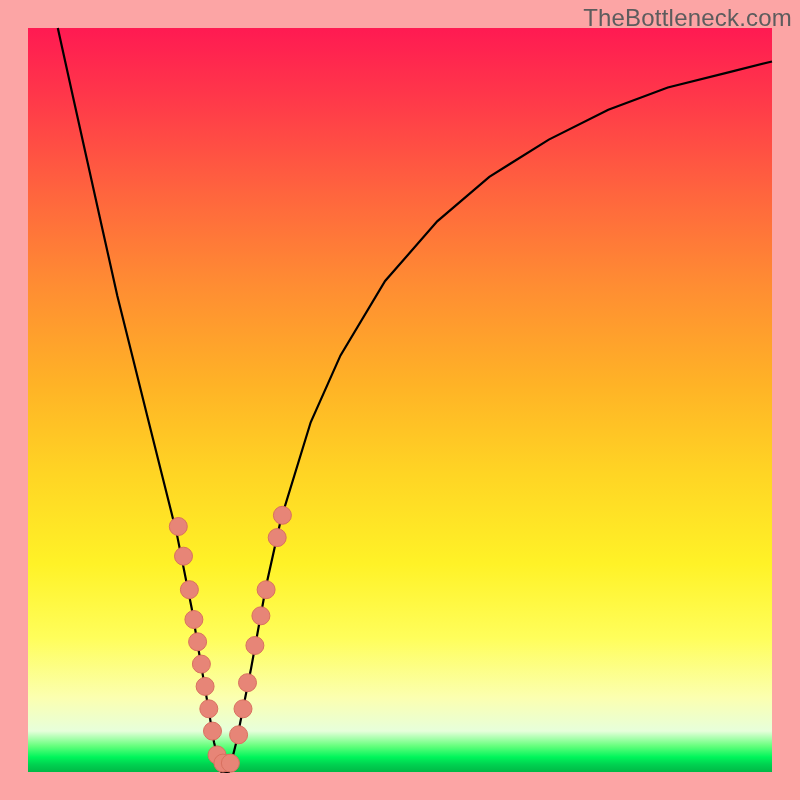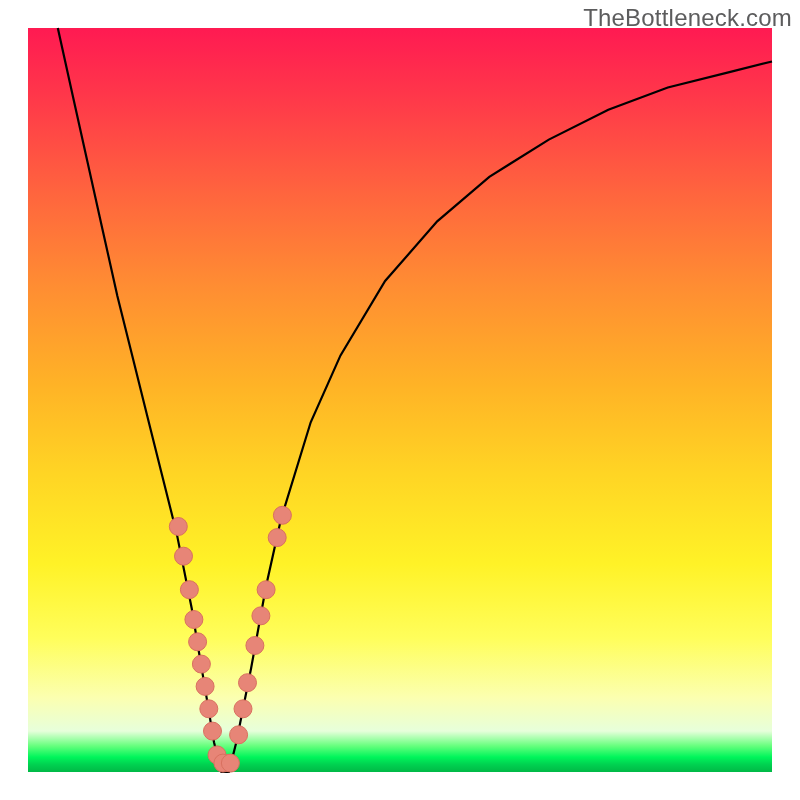--- a/index.html
+++ b/index.html
@@ -10,21 +10,21 @@
     overflow: hidden;
     background: #000;
     font-family: Arial, Helvetica, sans-serif;
   }
   .frame {
     position: absolute;
     left: 0;
     top: 0;
     width: 800px;
     height: 800px;
-    background: #ffffff;
+    background: #fca5a5;
     text-align: center;
   }
   .plot-area {
     position: absolute;
     left: 28px;
     top: 28px;
     width: 744px;
     height: 744px;
     
     background: linear-gradient(

